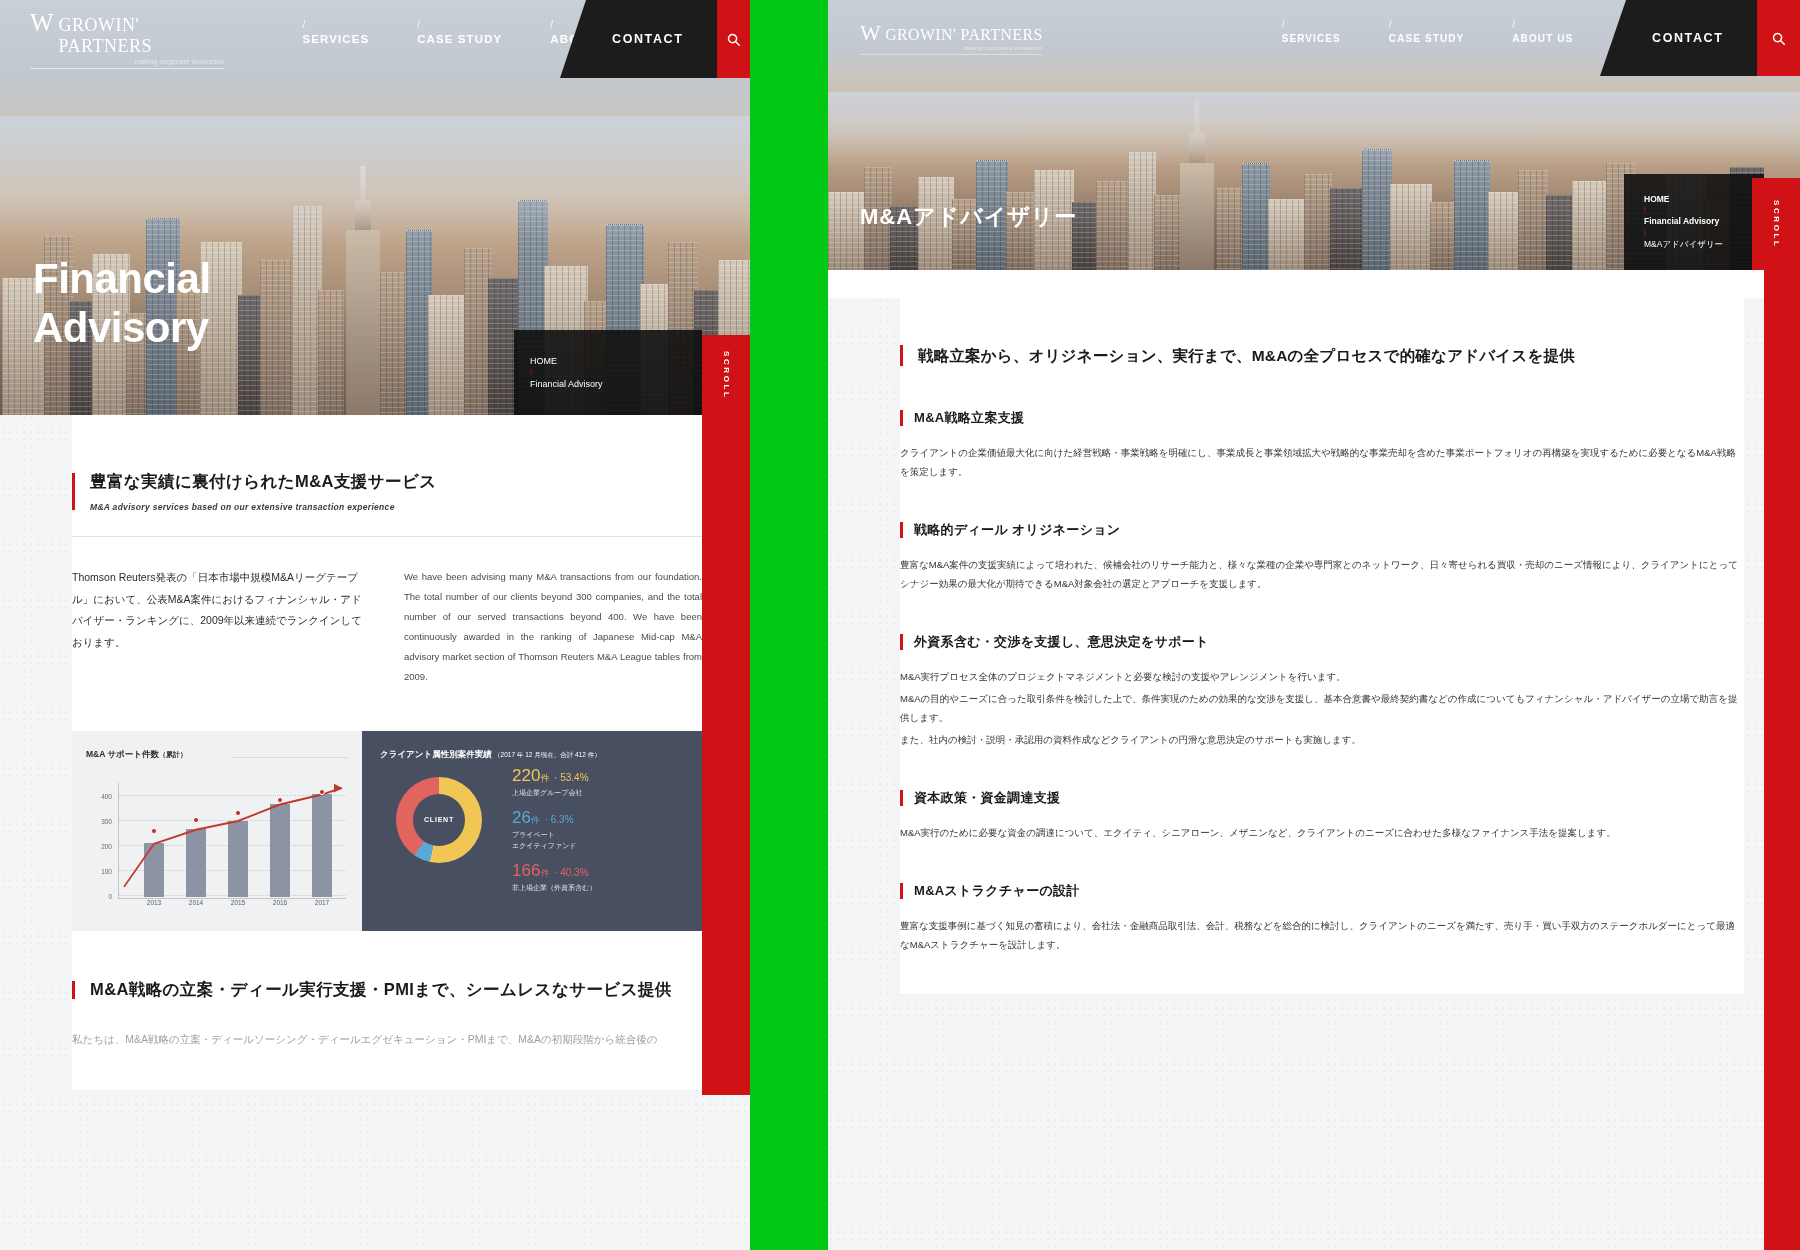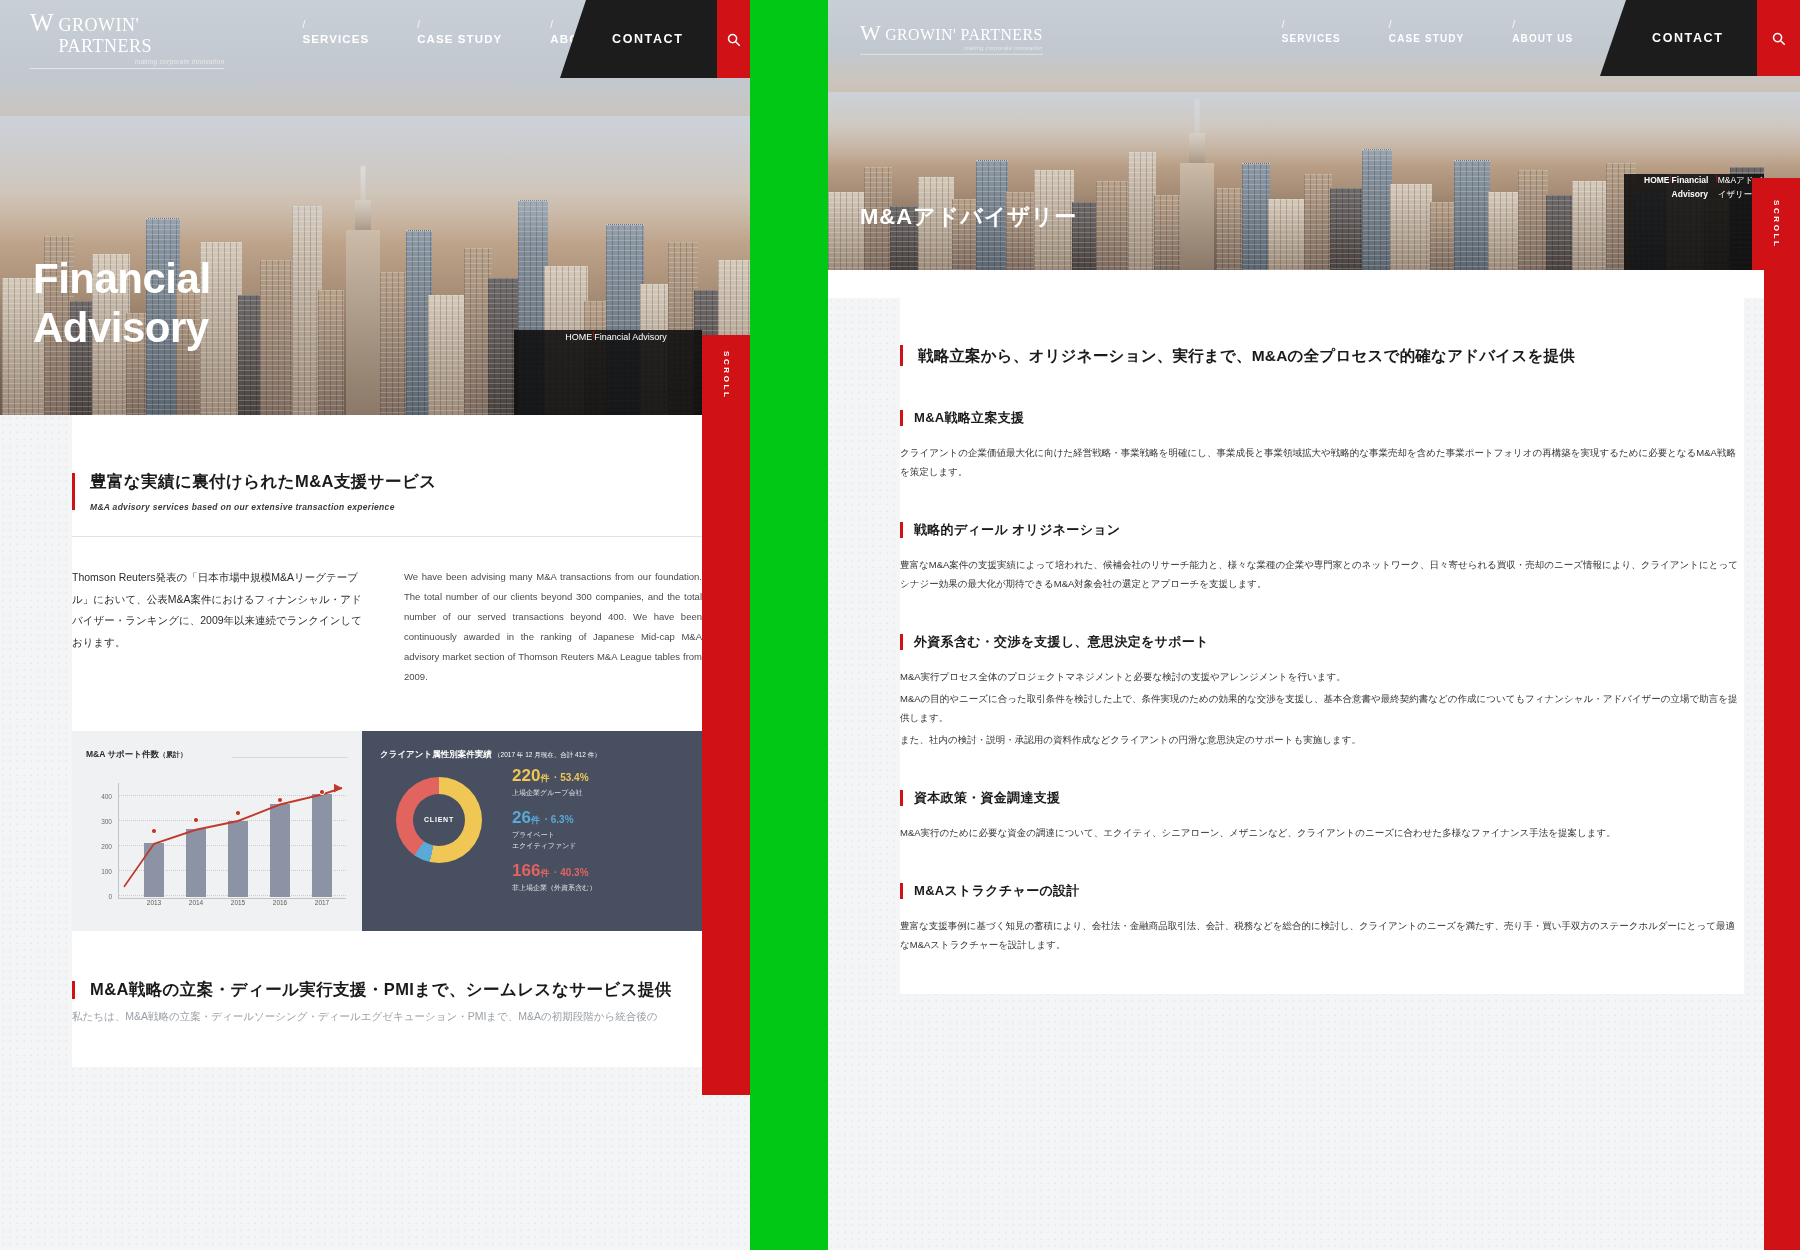--- a/index.html
+++ b/index.html
@@ -80,21 +80,21 @@
   .search-btn svg { width:15px; height:15px; }
 
   
   .hero-title { position:absolute; left:33px; bottom:62px; color:#fff;
     font-size:42px; font-weight:bold; line-height:1.18; letter-spacing:-.5px; z-index:20; }
   .hero-title-jp { position:absolute; left:860px; top:204px; color:#fff;
     font-size:22px; font-weight:bold; letter-spacing:1px; z-index:20; }
 
   
   .crumb { position:absolute; background:rgba(12,12,12,.88); z-index:22;
-    display:flex; flex-direction:row; justify-content:center; }
+    display:flex; flex-direction:column; justify-content:center; }
   .crumb-left { right:48px; bottom:0; width:188px; height:85px; padding:0 0 0 16px; }
   .crumb-right { right:36px; bottom:0; width:140px; height:96px; padding:0 0 0 20px; }
   .crumb div { color:#fff; font-size:8.5px; line-height:1.6; }
   .crumb .cb { font-weight:bold; }
   .crumb .sep { color:#d01217; font-size:8px; line-height:1.1; }
   .crumb-left div { font-size:9px; }
 
   
   .scroll-rail { position:absolute; top:0; right:0; width:48px; background:#d01217;
     z-index:30; display:flex; align-items:center; justify-content:center; }
@@ -151,21 +151,21 @@
 
   .donut { position:absolute; left:34px; top:46px; width:86px; height:86px;
     border-radius:50%; }
   .donut-hole { position:absolute; left:50%; top:50%; transform:translate(-50%,-50%);
     width:52px; height:52px; border-radius:50%; background:#474f60;
     display:flex; align-items:center; justify-content:center;
     font-size:7px; color:#fff; letter-spacing:.8px; font-weight:bold; }
 
   .stats { position:absolute; left:150px; top:36px; }
   .stat { margin-bottom:11px; }
-  .stat-num { font-size:17px; font-weight:bold; line-height:1; }
+  .stat-num { font-size:17px; font-weight:normal; line-height:1; }
   .stat-num span.u { font-size:9px; }
   .stat-num span.pct { font-size:10px; }
   .stat-lbl { font-size:7px; color:#e4e6ea; margin-top:4px; line-height:1.5; }
   .c-y { color:#f0c755; } .c-b { color:#5aa9d6; } .c-r { color:#e2645f; }
 
   .hd2 { margin-top:48px; }
 
   
   .rsec { margin-top:40px; }
   .rsec-hd { position:relative; padding-left:14px; font-size:13px; font-weight:bold;
@@ -376,21 +376,21 @@
                 </div>
                 <div class="stat-lbl">非上場企業（外資系含む）</div>
               </div>
             </div>
           </div>
         </div>
 
         <div class="hd hd2">
           <div class="hd-jp">M&amp;A戦略の立案・ディール実行支援・PMIまで、シームレスなサービス提供</div>
         </div>
-        <div class="p-jp" style="margin-top:5px;color:#9aa0a6">私たちは、M&amp;A戦略の立案・ディールソーシング・ディールエグゼキューション・PMIまで、M&amp;Aの初期段階から統合後の</div>
+        <div class="p-jp" style="margin-top:28px;color:#9aa0a6">私たちは、M&amp;A戦略の立案・ディールソーシング・ディールエグゼキューション・PMIまで、M&amp;Aの初期段階から統合後の</div>
       </div>
     </div>
   </div>
 
   <div class="panel panel-right">
 
     <div class="hero hero-right">
       <div class="sky"></div>
       <div class="bldgs" style="height:66%">
         <div class="b lt" style="left:0px;width:40px;height:44%"></div>

